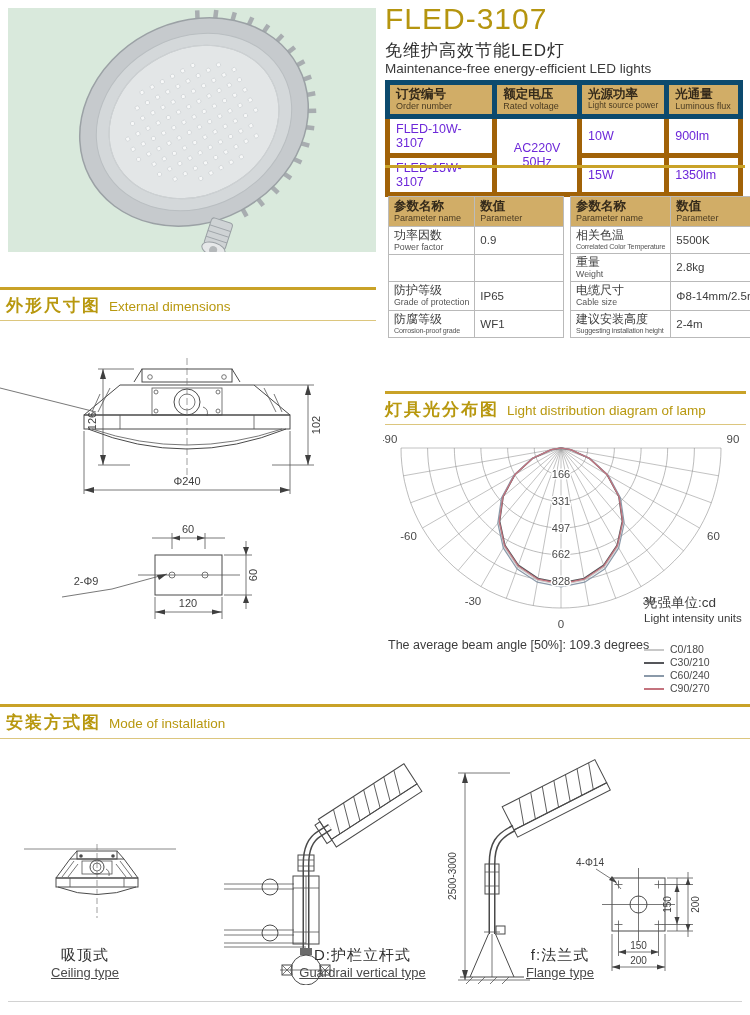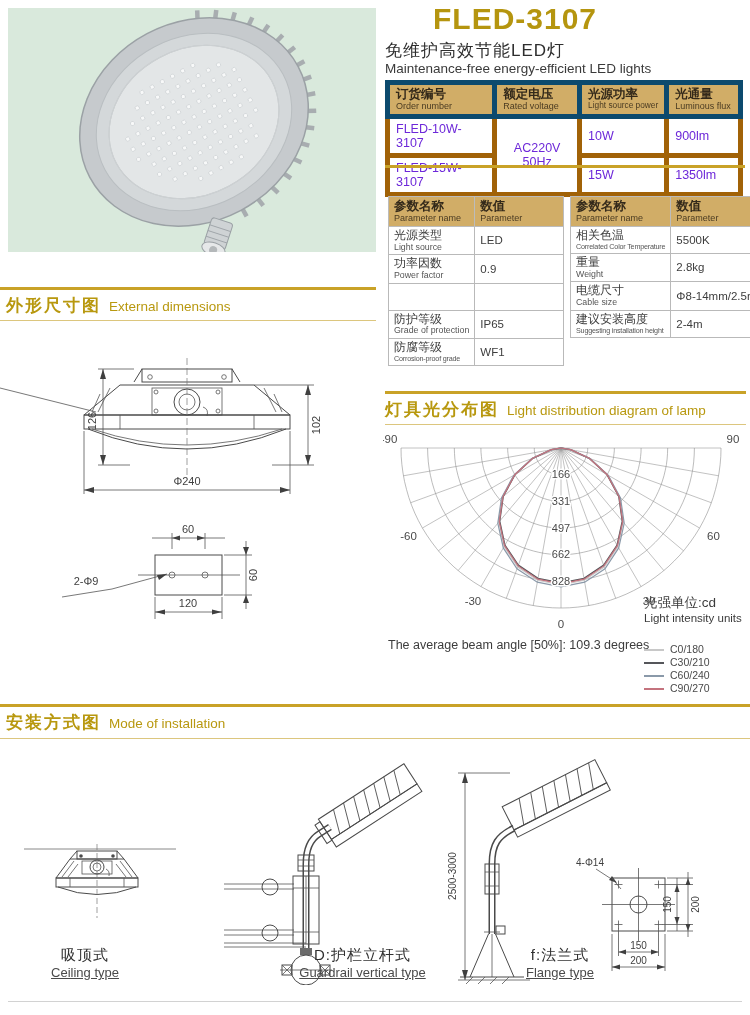--- a/index.html
+++ b/index.html
@@ -2,21 +2,21 @@
 <html><head>
 <meta charset="utf-8">
 <style>
   html,body{margin:0;padding:0;background:#fff;}
   .page{position:relative;width:750px;height:1015px;background:#ffffff;overflow:hidden;
         font-family:"Liberation Sans",sans-serif;}
   .abs{position:absolute;}
   .sep-thick{position:absolute;height:3px;background:#c9a227;}
   .sep-thin{position:absolute;height:1px;background:#dcc67e;}
   .gray-line{position:absolute;height:1px;background:#d2d2d2;}
-  .title{position:absolute;left:385px;top:2px;font-size:30px;font-weight:bold;color:#b5950f;letter-spacing:1px;margin-left:48px;}
+  .title{position:absolute;left:385px;top:2px;font-size:30px;font-weight:normal;color:#b5950f;letter-spacing:1px;}
   .sub-cn{position:absolute;left:385px;top:39px;font-size:17px;color:#2e2e2e;letter-spacing:1px;}
   .sub-en{position:absolute;left:385px;top:61px;font-size:13.5px;color:#3a3a3a;}
   .sec-head{position:absolute;white-space:nowrap;}
   .sec-head .cn{font-size:17px;font-weight:bold;color:#b8980f;letter-spacing:2px;}
   .sec-head .en{font-size:13.5px;color:#b8980f;margin-left:8px;}
   table{border-collapse:collapse;}
   .order-table{position:absolute;left:385px;top:80px;width:358px;}
   .order-table th{background:#d1ad67;padding:2px 6px;text-align:left;border:5px solid #0c4a6e;vertical-align:top;}
   .order-table td{font-size:12.5px;color:#6d28d9;padding:3px 6px;border:5px solid #a16207;height:18px;}
   .hcn{font-size:12.5px;font-weight:bold;color:#33291a;line-height:1.15;white-space:nowrap;}
@@ -255,27 +255,20 @@
           </th>
         <th>
             <div class="hcn">数值</div>
             <div class="hen">Parameter</div>
           </th>
       </tr>
     </thead>
     <tbody>
       <tr>
           <td class="name">
-            <div class="cn">光源类型</div>
-            <div class="en">Light source</div>
-          </td>
-          <td class="val">LED</td>
-        </tr>
-      <tr>
-          <td class="name">
             <div class="cn">功率因数</div>
             <div class="en">Power factor</div>
           </td>
           <td class="val">0.9</td>
         </tr>
       <tr>
           <td class="name">
             <div class="cn"></div>
             <div class="en"></div>
           </td>

